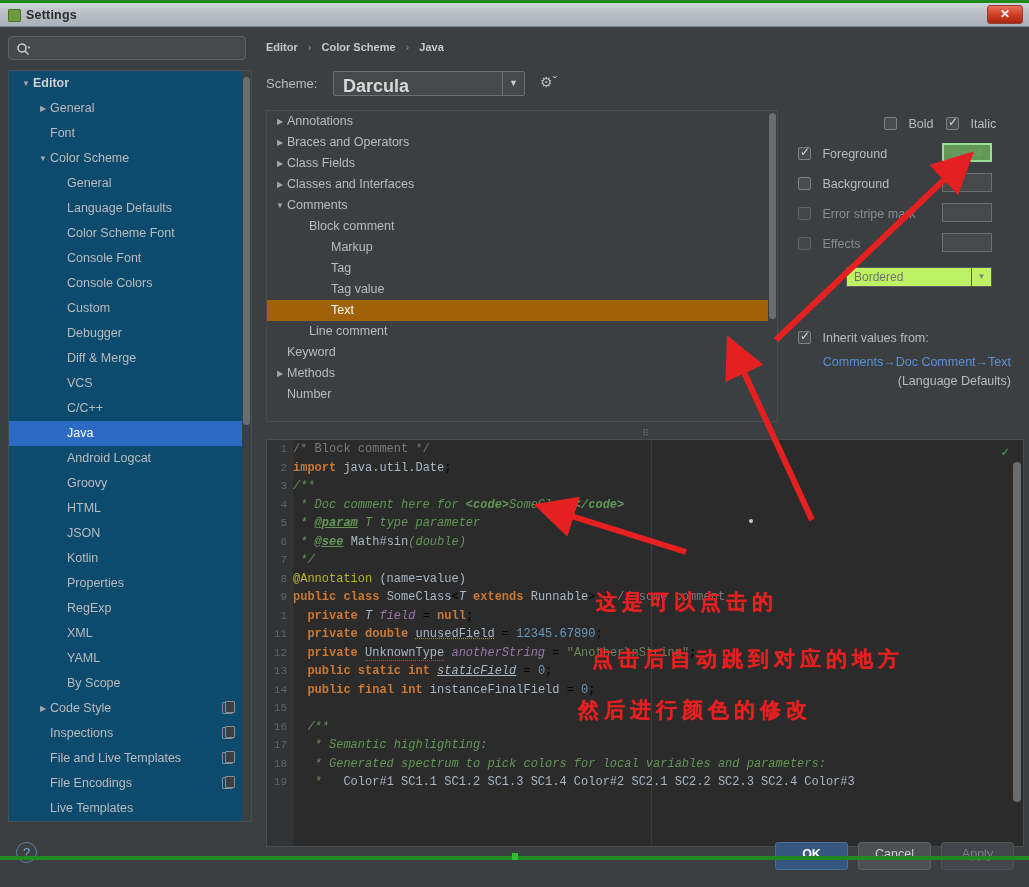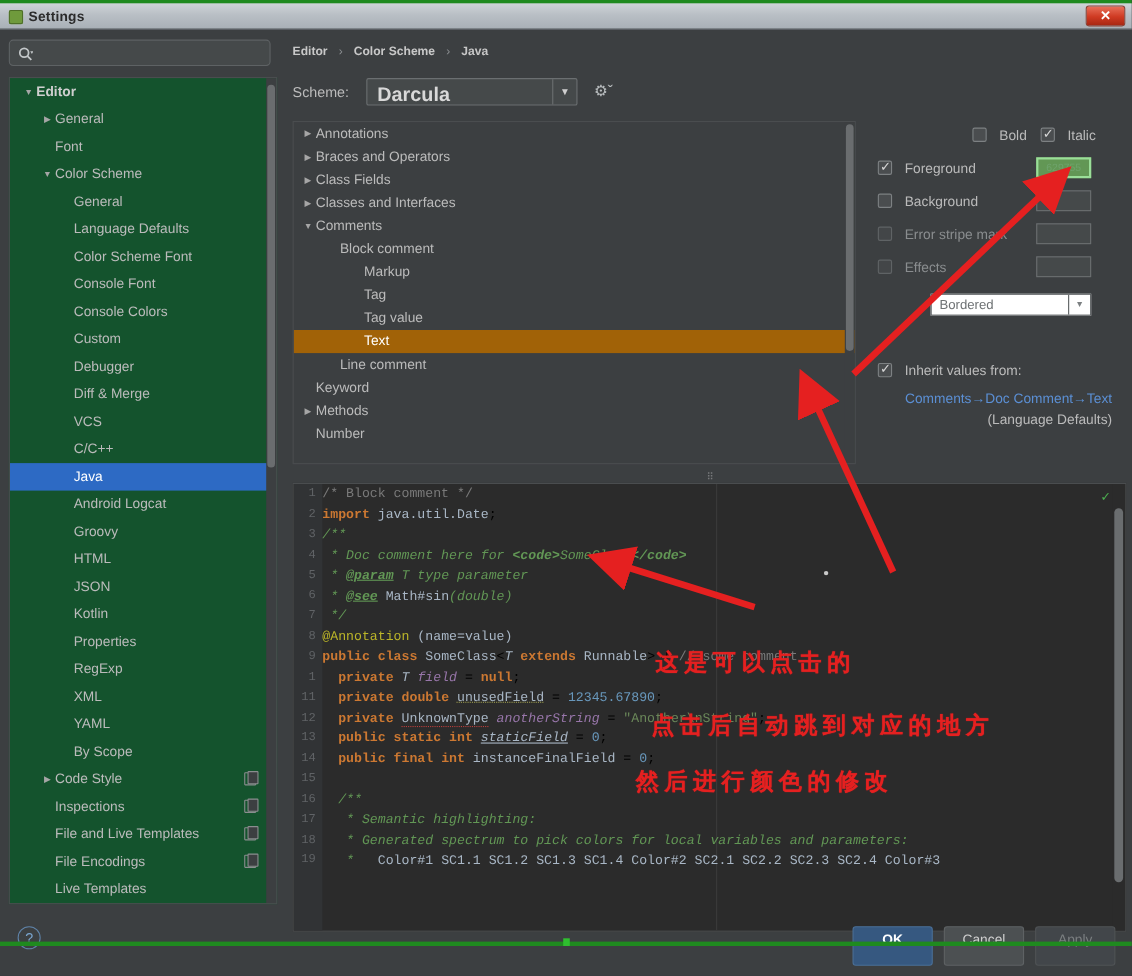--- a/index.html
+++ b/index.html
@@ -64,21 +64,21 @@
     color: #b8bcbe; font-size: 12px; line-height: 14px;
   }
   .search-input {
     position: absolute; left: 26px; top: 3px; width: 200px; height: 18px;
     background: transparent; border: 0; outline: none;
     color: #bbbbbb; font-family: "Liberation Sans", sans-serif; font-size: 12px;
   }
 
   .tree {
     position: absolute; left: 0; top: 38px; width: 244px; height: 752px;
-    background: #14532d;
+    background: #0c4a6e;
     border: 1px solid #4a4d4f;
     overflow: hidden;
   }
   .tree-scroll-track {
     position: absolute; right: 0; top: 0; width: 9px; height: 752px;
     background: #3c3f41;
   }
   .tree-scroll-thumb {
     position: absolute; right: 1px; top: 6px; width: 7px; height: 348px;
     background: #6a6d6f; border-radius: 4px;
@@ -181,21 +181,21 @@
     position: absolute; height: 19px; width: 50px;
     border: 1px solid #6b6f71; background: #45494a;
   }
   .swatch.green { background: #7ed07a; border: 2px solid #9ade98; }
   .swatch-text {
     font-size: 9.5px; color: #6fa36c; line-height: 15px; text-align: center;
     display: block;
   }
   .eff-combo {
     position: absolute; left: 62px; top: 200px; width: 146px; height: 20px;
-    background: #ffffff; border: 1px solid #585c5e;
+    background: #bef264; border: 1px solid #585c5e;
   }
   .eff-combo .v {
     position: absolute; left: 7px; top: 2px; font-size: 12px; color: #6e7274;
   }
   .eff-combo .ar {
     position: absolute; right: 0; top: 0; width: 20px; height: 18px;
     border-left: 1px solid #585c5e; color: #7c8082; font-size: 8px;
     text-align: center; line-height: 18px;
   }
   .inherit-link {
@@ -275,21 +275,21 @@
 
   
   .footer { position: absolute; left: 0; top: 798px; width: 1029px; height: 62px; }
   .help-btn {
     position: absolute; left: 16px; top: 17px; width: 21px; height: 21px;
     border: 1px solid #5f83a8; border-radius: 50%;
     color: #7aa6d0; font-size: 13px; text-align: center; line-height: 19px;
     cursor: pointer;
   }
   .btn {
-    position: absolute; top: 17px; height: 36px; width: 73px;
+    position: absolute; top: 17px; height: 28px; width: 73px;
     border-radius: 3px; font-size: 12.5px; text-align: center; line-height: 23px;
     cursor: pointer;
   }
   .btn.primary { background: #365880; border: 1px solid #4a6f96; color: #ffffff; font-weight: bold; }
   .btn.normal  { background: #4c5052; border: 1px solid #5e6264; color: #cfcfcf; }
   .btn.disabled{ background: #42464a; border: 1px solid #4f5355; color: #7b7f81; }
   .win-botline {
     position: absolute; left: 0; top: 856px; width: 1029px; height: 4px;
     background: #1f8a1f;
   }

